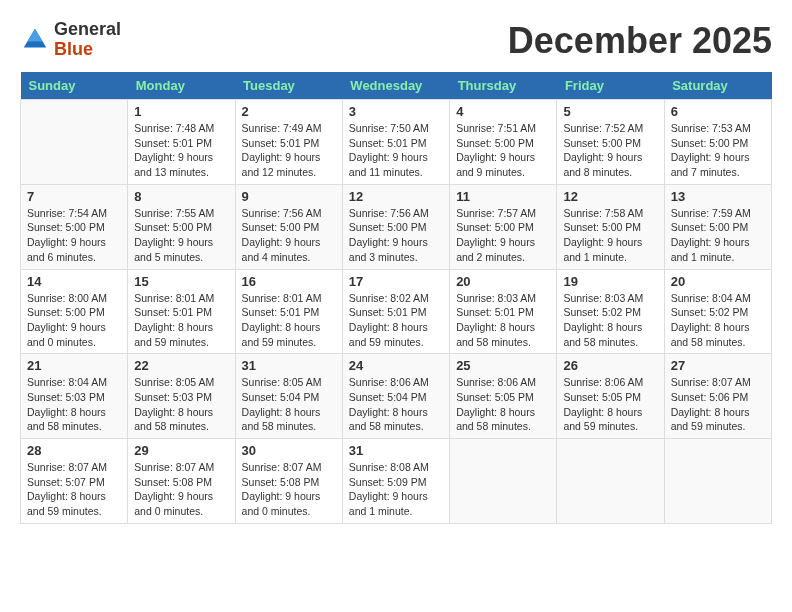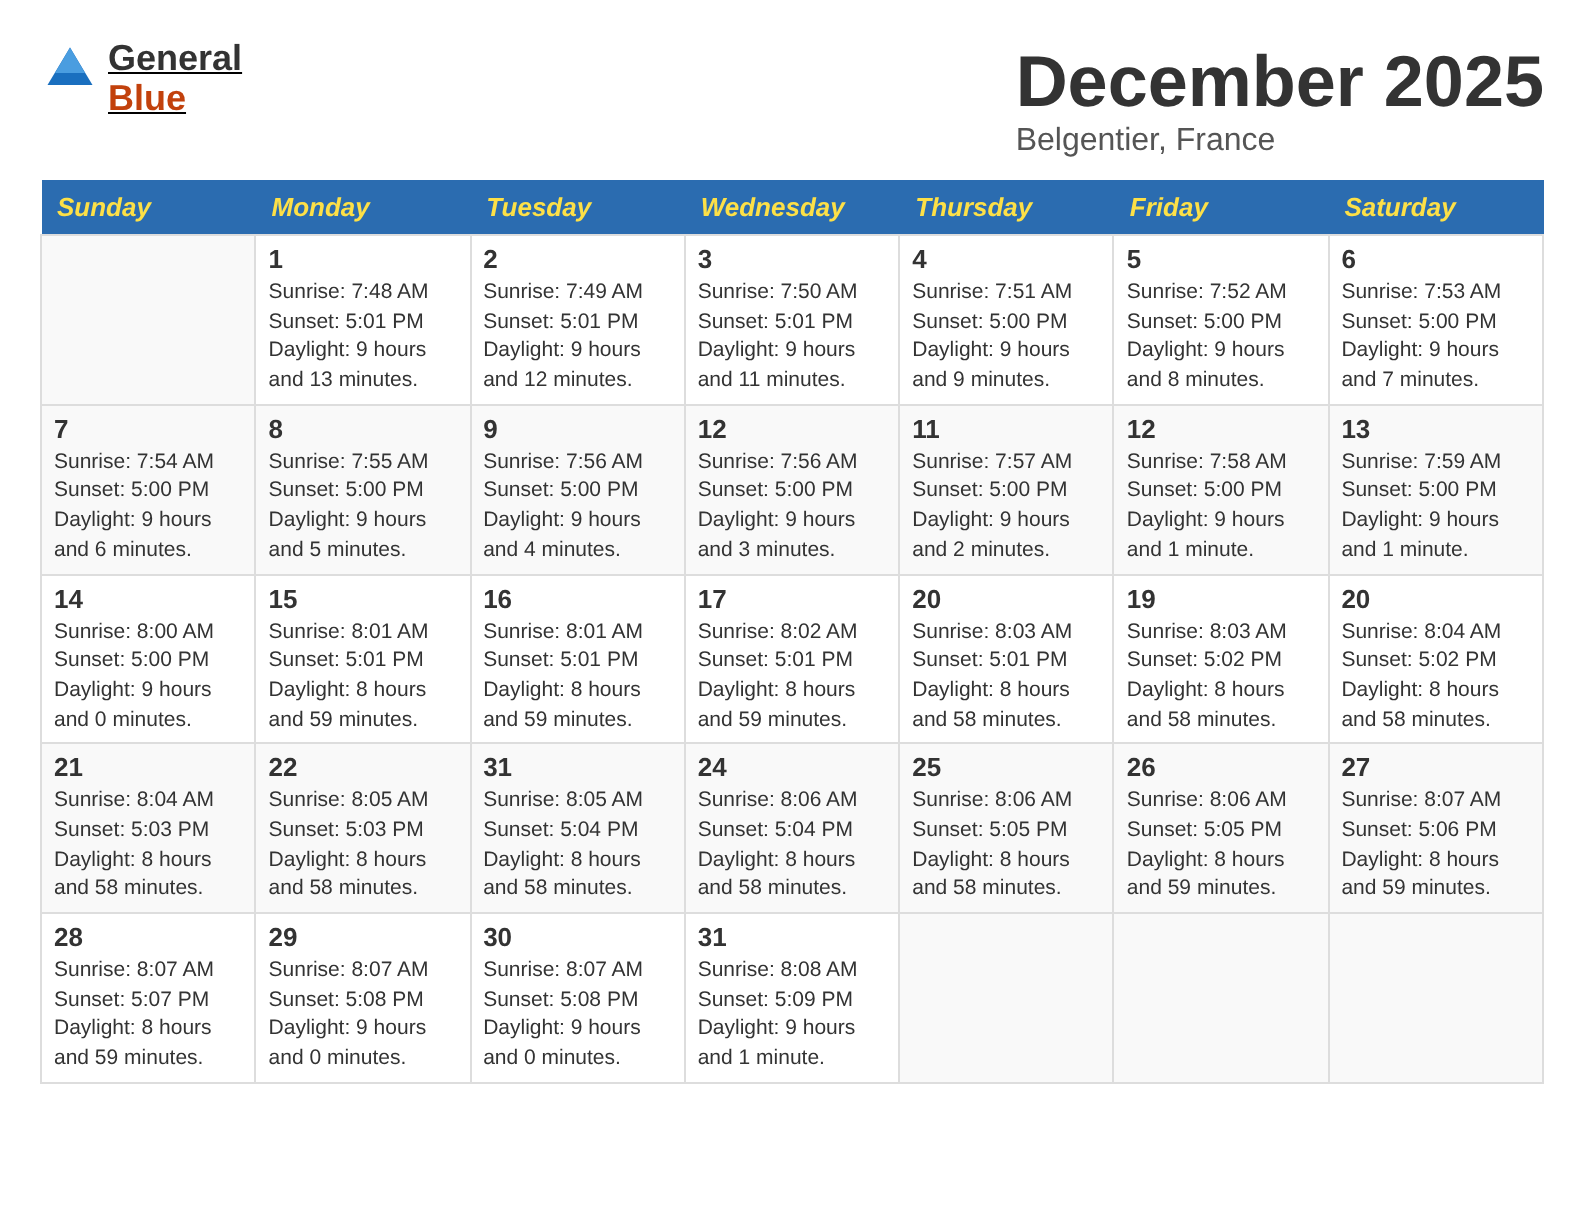--- a/index.html
+++ b/index.html
@@ -11,57 +11,56 @@
       padding: 20px;
     }
     .header {
       display: flex;
       justify-content: space-between;
       align-items: flex-start;
       margin-bottom: 10px;
     }
     .logo {
       display: flex;
+      align-items: center;
       gap: 4px;
-      text-decoration: underline;
     }
     .logo-text {
       font-size: 18px;
       font-weight: bold;
       line-height: 1.1;
     }
     .logo-general { color: #333; }
     .logo-blue { color: #c2410c; }
     .logo-icon {
       width: 30px;
       height: 30px;
     }
-    .title-block { }
+    .title-block { text-align: right; }
     .month-title {
       font-size: 36px;
       font-weight: bold;
       color: #333;
     }
     .location {
       font-size: 16px;
       color: #555;
     }
     table {
       width: 100%;
       border-collapse: collapse;
       table-layout: fixed;
     }
     thead tr th {
       background-color: #2b6cb0;
-      color: #fde047;
+      color: #86efac;
       text-align: left;
       padding: 6px 8px;
       font-size: 13px;
       font-weight: bold;
-      font-style: italic;
     }
     tbody tr td {
       border: 1px solid #ddd;
       vertical-align: top;
       padding: 4px 6px;
       font-size: 11px;
       color: #333;
       height: 80px;
     }
     .day-number {
@@ -90,21 +89,20 @@
       <polygon points="20,5 35,30 5,30" fill="#1a6fbf"></polygon>
       <polygon points="20,5 30,22 10,22" fill="#4a9de0"></polygon>
     </svg>
     <div class="logo-text">
       <span class="logo-general">General</span><br>
       <span class="logo-blue">Blue</span>
     </div>
   </div>
   <div class="title-block">
     <div class="month-title">December 2025</div>
-    <div class="location">Belgentier, France</div>
   </div>
 </div>
 
 <table>
   <thead>
     <tr>
     <th>Sunday</th>
         <th>Monday</th>
         <th>Tuesday</th>
         <th>Wednesday</th>

